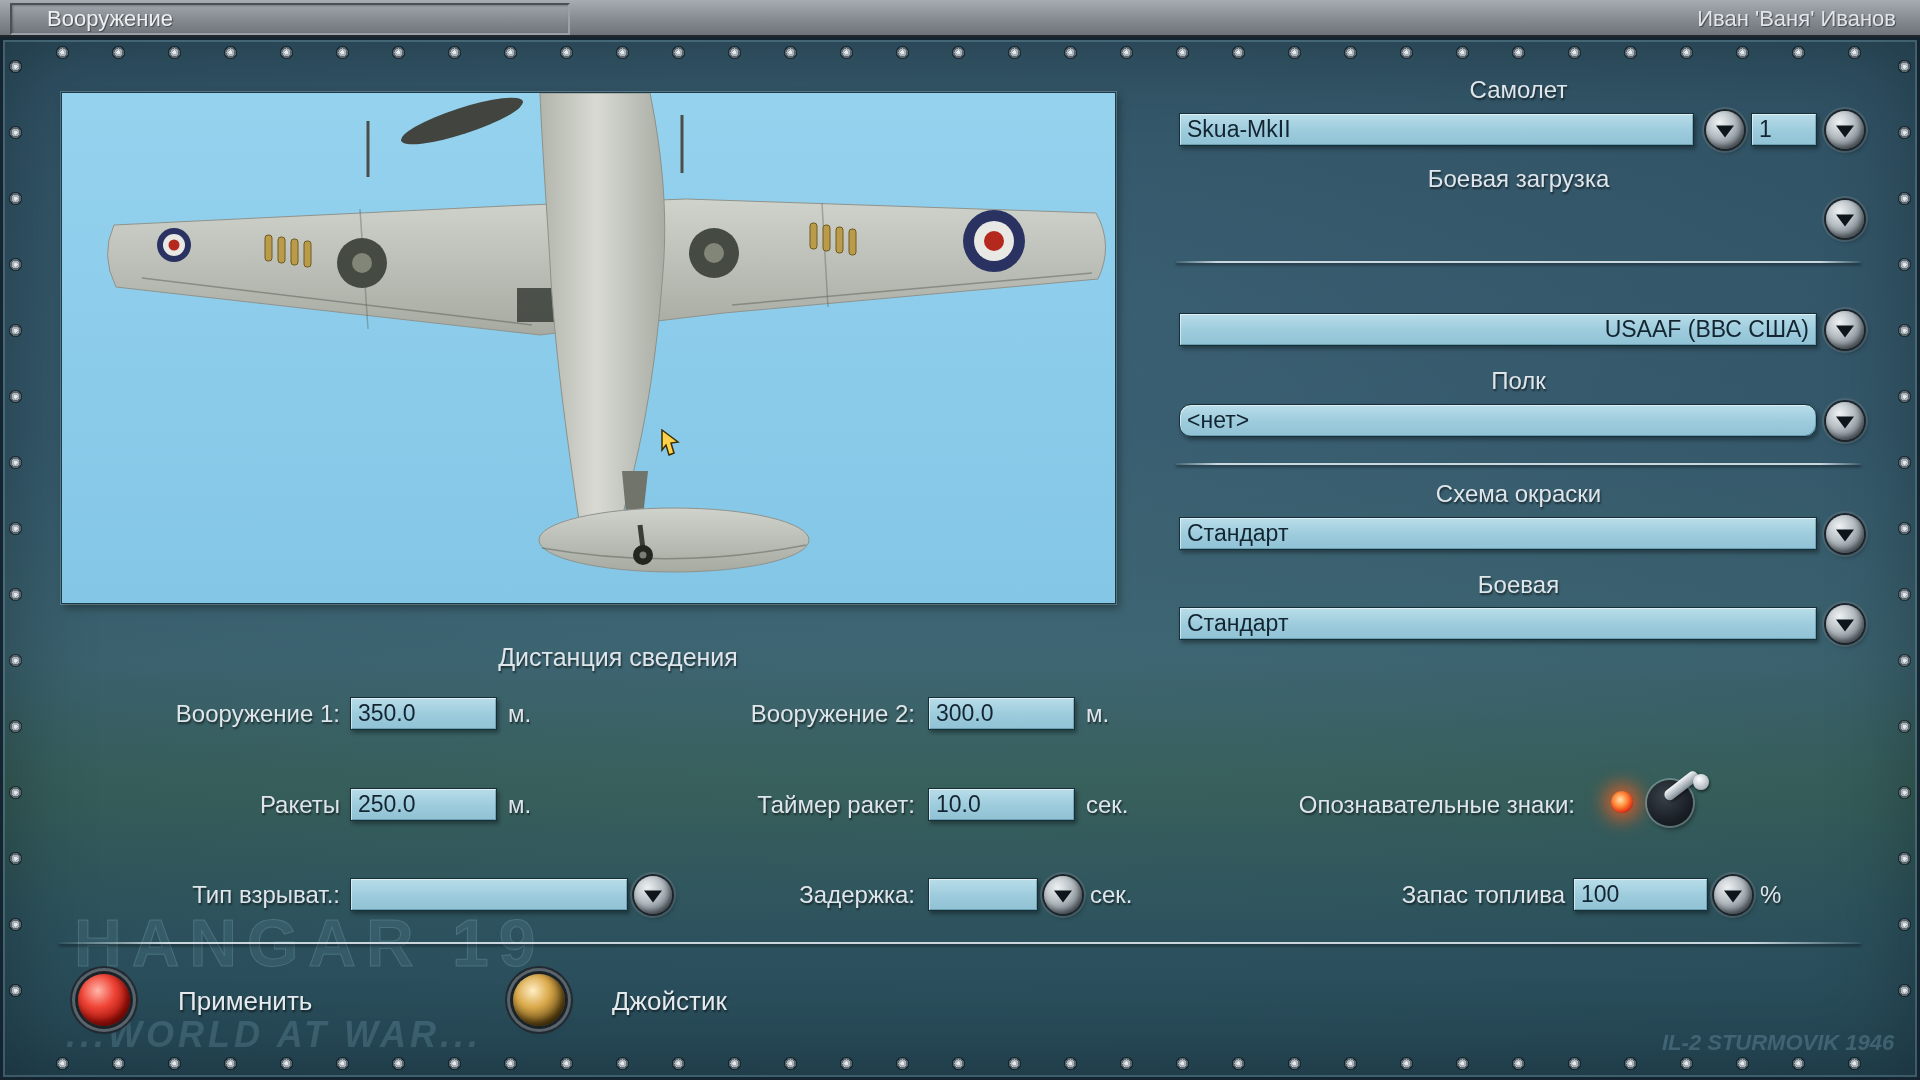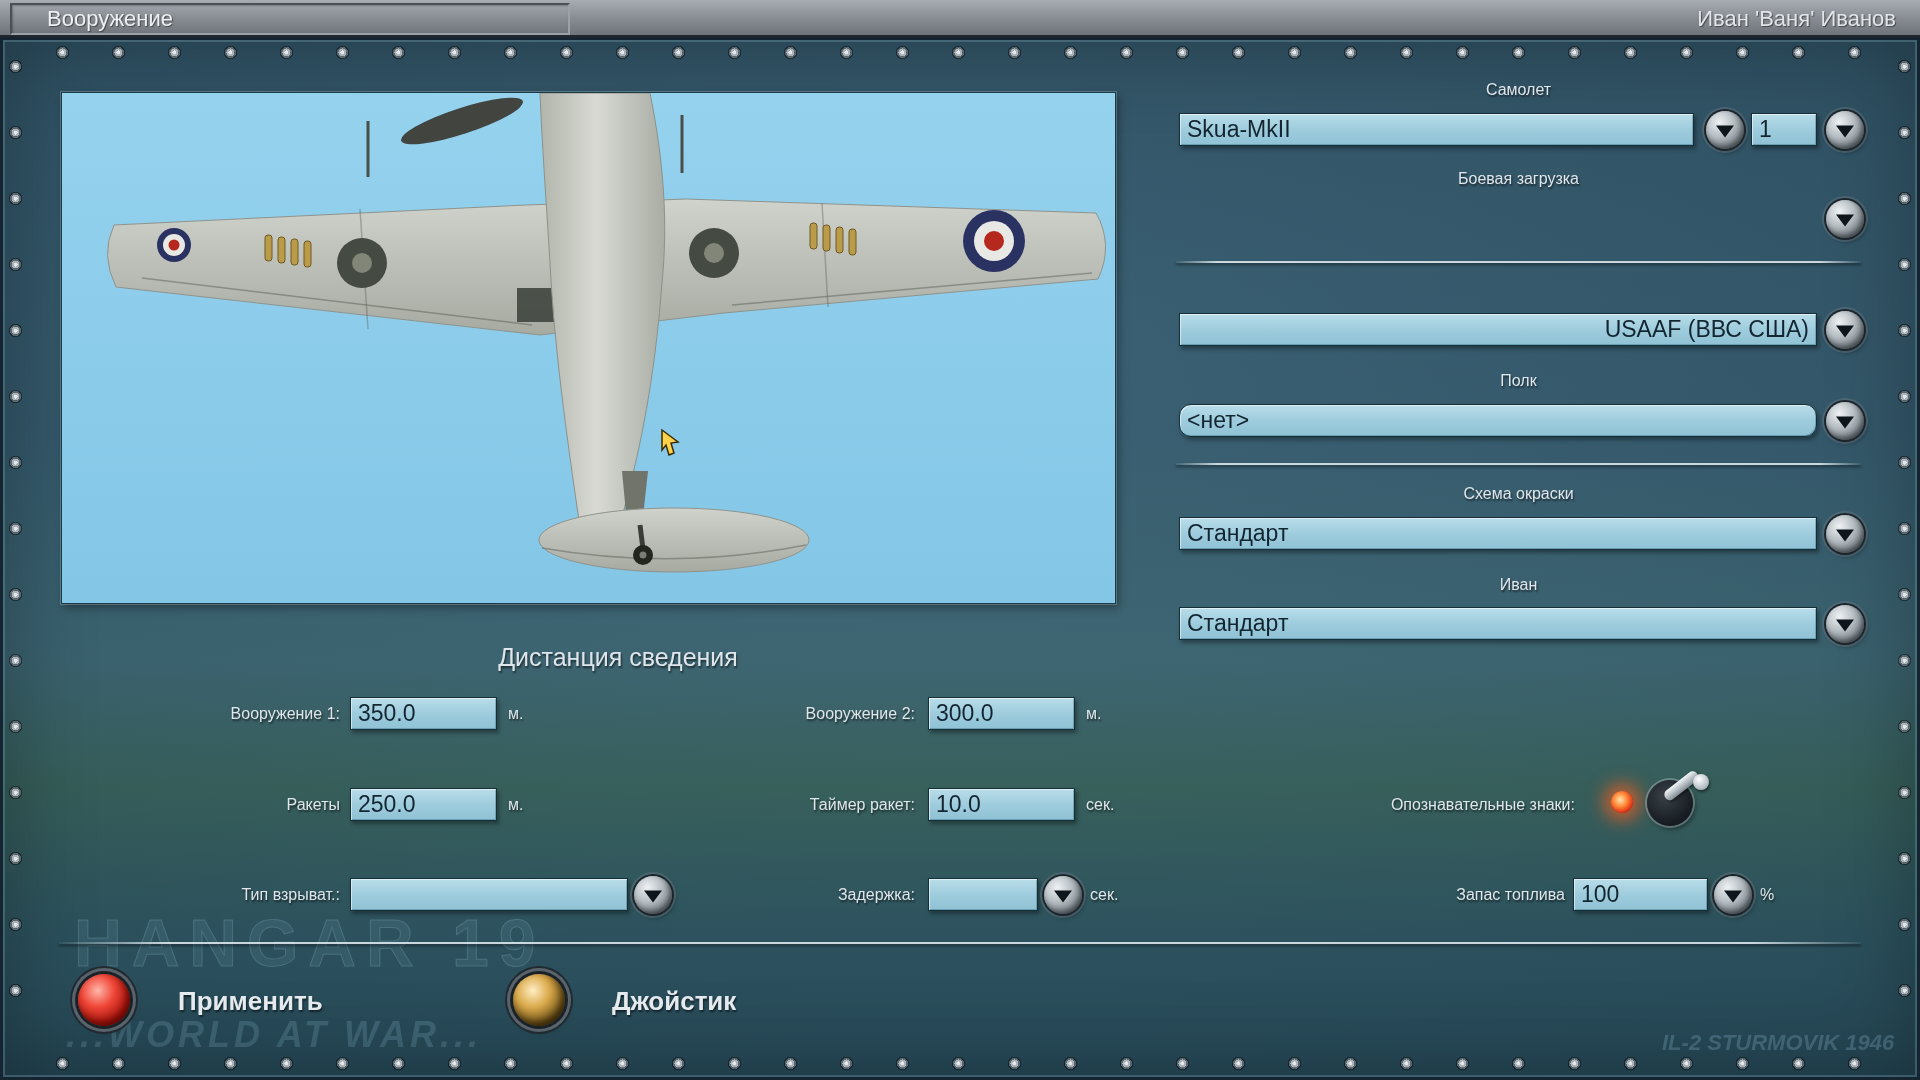--- a/index.html
+++ b/index.html
@@ -65,21 +65,21 @@
   
   .preview {
     position:absolute; left:61px; top:92px; width:1053px; height:510px;
     background:linear-gradient(180deg,#95d2ee 0%,#8acbea 60%,#84c6e6 100%);
     border:1px solid #1d3a47; box-shadow:0 0 0 1px rgba(210,235,245,0.25), 3px 4px 8px rgba(0,0,0,0.35);
   }
   .preview svg { display:block; width:100%; height:100%; }
   .cursor { position:absolute; left:661px; top:429px; width:22px; height:30px; }
   
   .lbl {
-    position:absolute; color:#dfe6eb; font-size:16px; line-height:33px;
+    position:absolute; color:#dfe6eb; font-size:24px; line-height:33px;
     text-shadow:1px 2px 2px rgba(0,0,0,0.55); white-space:nowrap;
   }
   .lbl.right { text-align:right; }
   .lbl.center { text-align:center; }
   .field {
     position:absolute; height:33px; box-sizing:border-box;
     background:linear-gradient(180deg,#b9dde9 0%,#9ccbdc 55%,#90c2d5 100%);
     border:1px solid #16303a;
     box-shadow:inset 1px 1px 0 rgba(255,255,255,0.55), inset -1px -1px 0 rgba(0,50,70,0.25), 2px 3px 4px rgba(0,0,0,0.35);
     color:#132530; font-size:23px; line-height:31px; padding:0 7px;
@@ -255,21 +255,21 @@
     </div>
 
   <div class="sep" style="left:1176px; top:463px; width:685px;"></div>
 
   <div class="lbl center" style="left:1176px; top:477px; width:685px;">Схема окраски</div>
   <div class="field" style="left:1179px; top:517px; width:638px;">Стандарт</div>
   <div class="arrow-btn" style="left:1826px; top:515px;">
       <span class="tri"></span>
     </div>
 
-  <div class="lbl center" style="left:1176px; top:568px; width:685px;">Иван</div>
+  <div class="lbl center" style="left:1176px; top:568px; width:685px;">Боевая</div>
   <div class="field" style="left:1179px; top:607px; width:638px;">Стандарт</div>
   <div class="arrow-btn" style="left:1826px; top:605px;">
       <span class="tri"></span>
     </div>
 
   <div class="lbl center" style="left:398px; top:641px; width:440px; font-size:25px;">Дистанция сведения</div>
 
   <div class="lbl right" style="left:60px; top:697px; width:280px;">Вооружение 1:</div>
   <div class="field" style="left:350px; top:697px; width:147px;">350.0</div>
   <div class="lbl" style="left:508px; top:697px;">м.</div>
@@ -310,18 +310,18 @@
   <div class="lbl right" style="left:1260px; top:878px; width:305px;">Запас топлива</div>
   <div class="field" style="left:1573px; top:878px; width:135px;">100</div>
   <div class="arrow-btn" style="left:1714px; top:876px;">
       <span class="tri"></span>
     </div>
   <div class="lbl" style="left:1760px; top:878px;">%</div>
 
   <div class="sep" style="left:59px; top:942px; width:1802px;"></div>
 
   <div class="round-btn btn-red" style="left:78px; top:974px;"></div>
-  <div class="footer-lbl" style="left:178px; top:986px;font-weight:bold;">Применить</div>
+  <div class="footer-lbl" style="left:178px; top:986px;">Применить</div>
 
   <div class="round-btn btn-amber" style="left:513px; top:974px;"></div>
-  <div class="footer-lbl" style="left:612px; top:986px;font-weight:bold;">Джойстик</div>
+  <div class="footer-lbl" style="left:612px; top:986px;">Джойстик</div>
 
 </div>
 
 </body></html>

